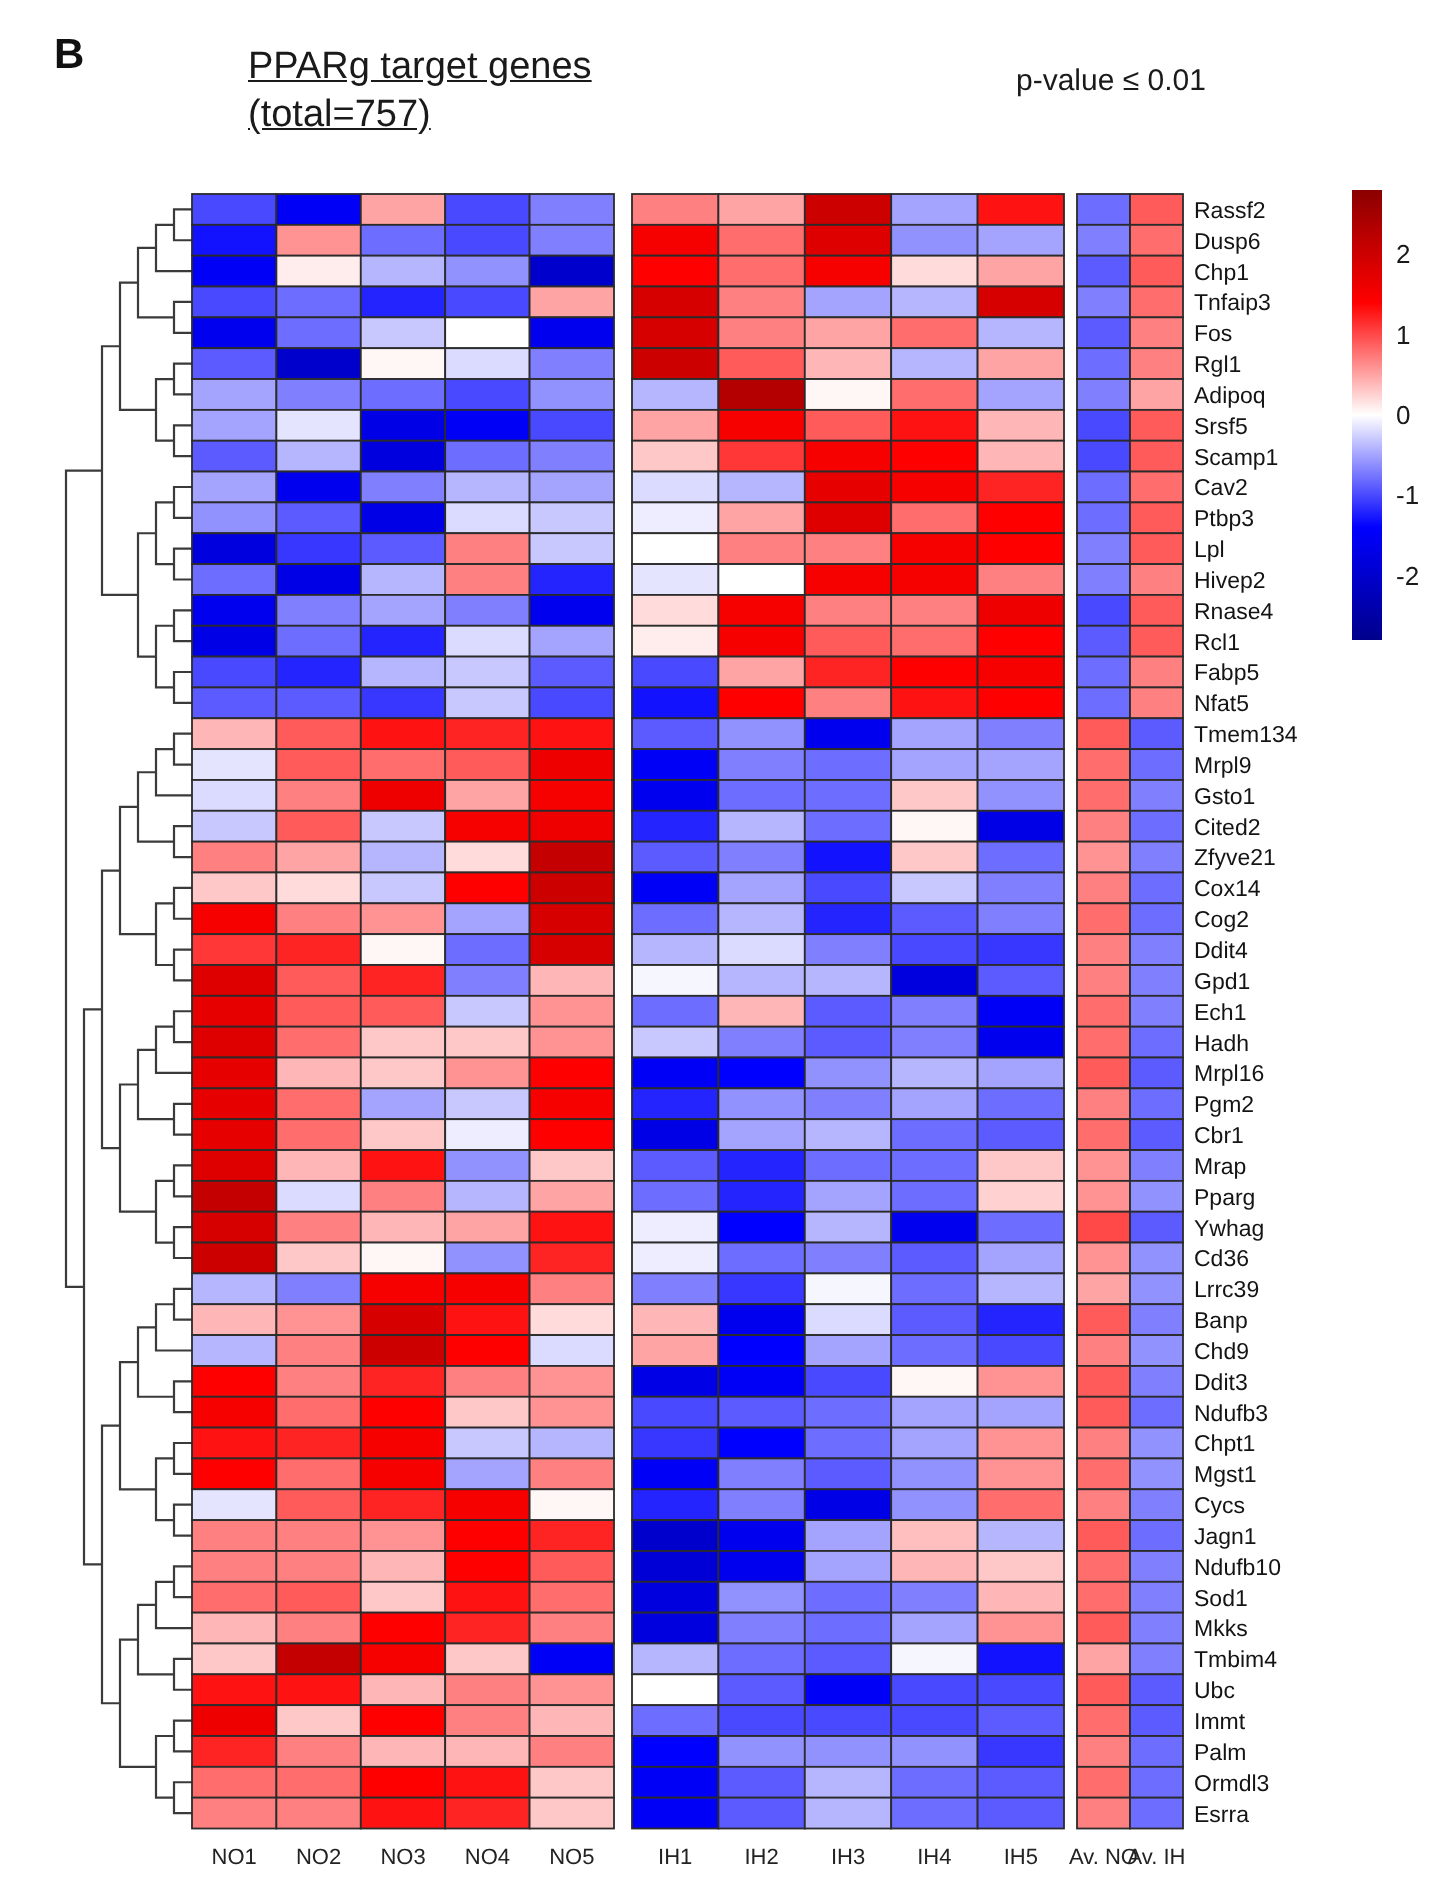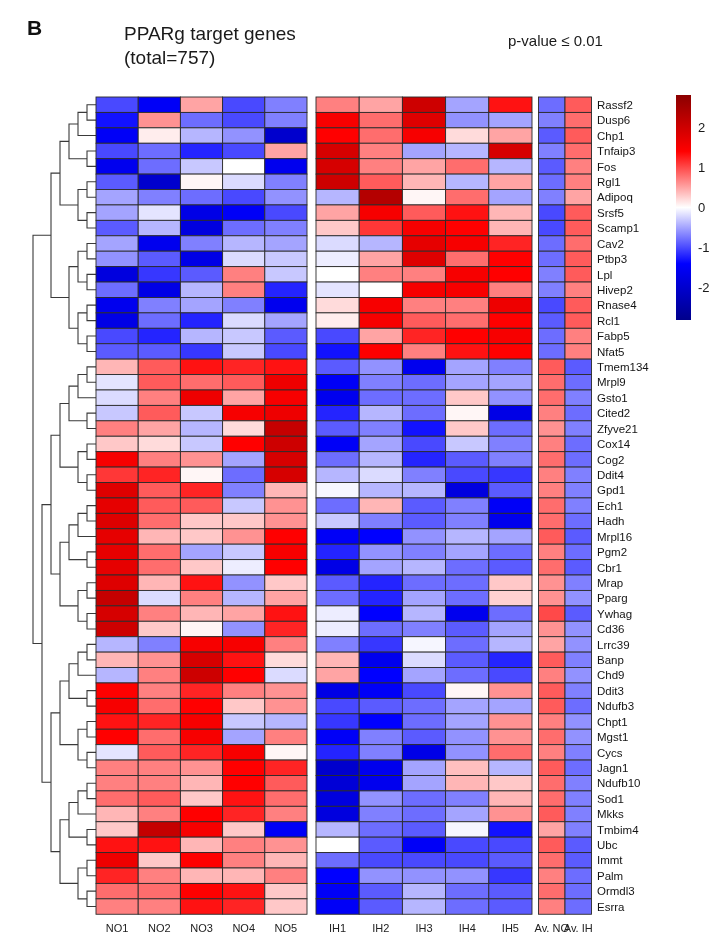--- a/index.html
+++ b/index.html
@@ -9,21 +9,21 @@
     background:#ffffff;
     font-family:"Liberation Sans", sans-serif;
     overflow:hidden;
   }
   .panel-label{
     position:absolute;left:27px;top:16px;
     font-size:21px;font-weight:bold;color:#111;
   }
   .title{
     position:absolute;left:124px;top:22px;
-    font-size:19px;color:#1a1a1a;line-height:24px;
+    font-size:19px;color:#1a1a1a;line-height:24px;text-decoration:underline;
   }
   .pvalue{
     position:absolute;left:508px;top:32px;
     font-size:15px;color:#1a1a1a;text-align:right;
   }
   svg{position:absolute;left:0;top:0;}
   text{font-family:"Liberation Sans", sans-serif;}
 </style>
 </head>
 <body>

